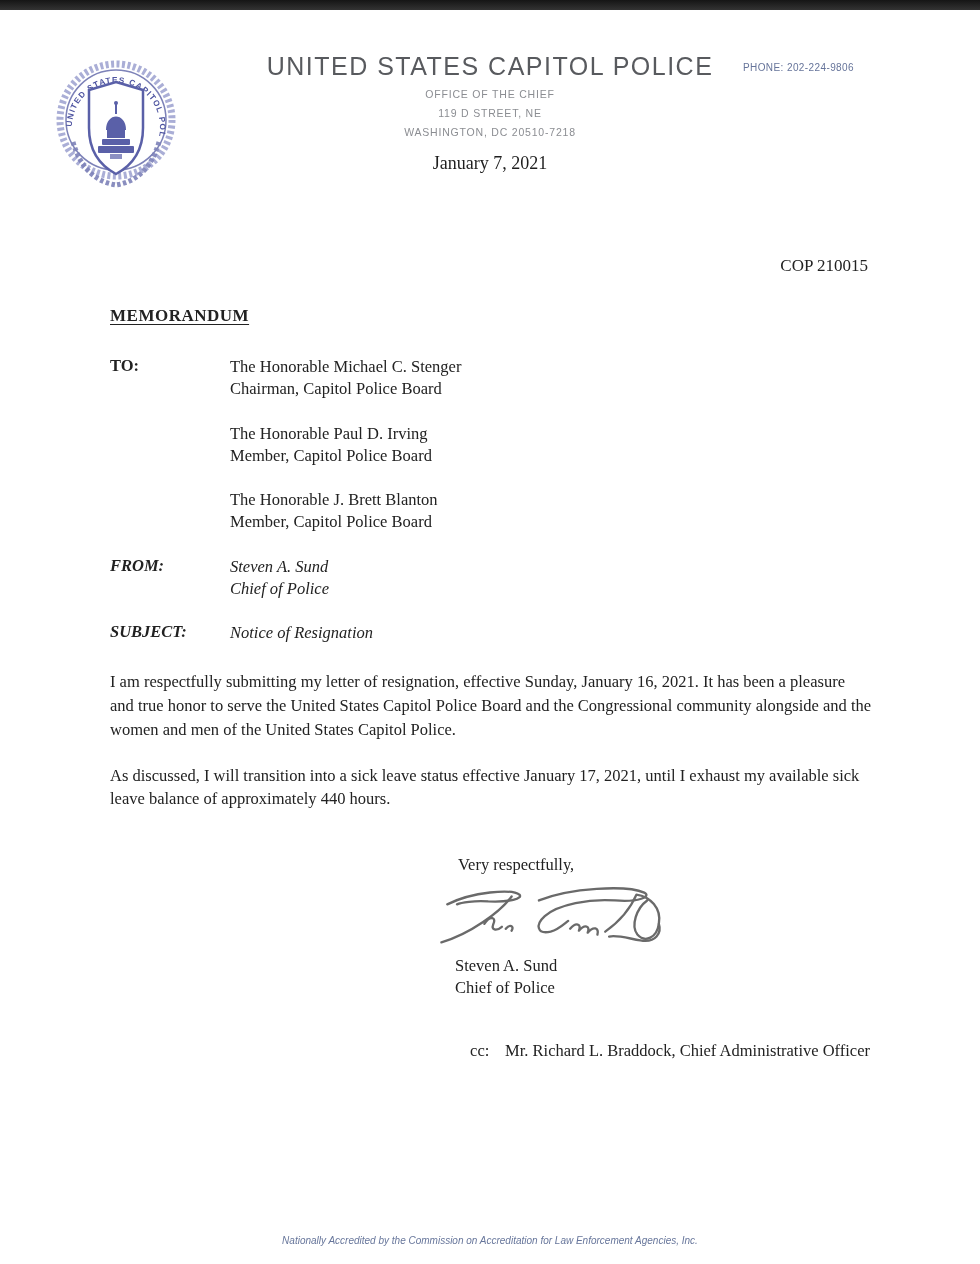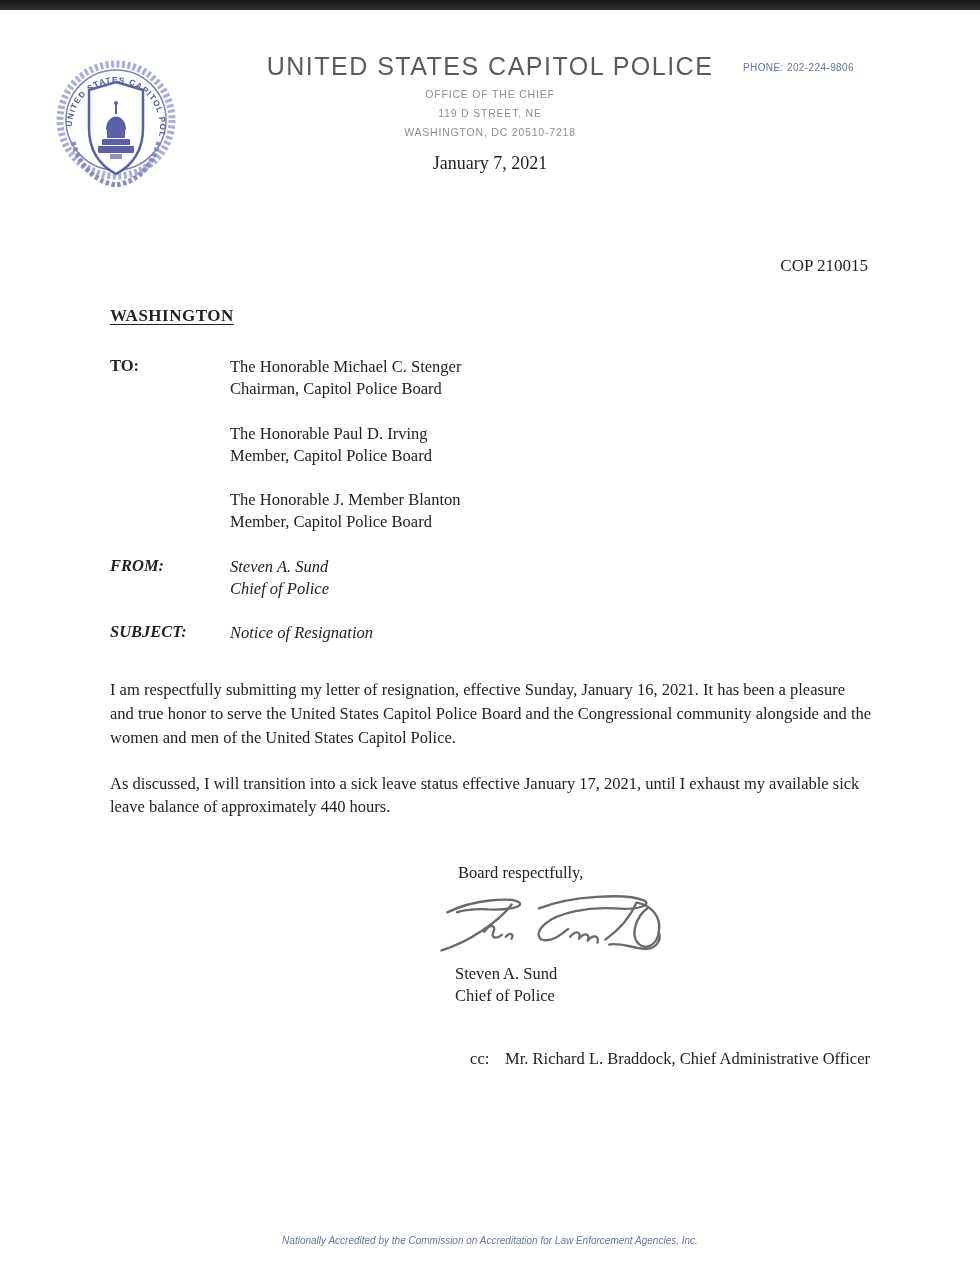--- a/index.html
+++ b/index.html
@@ -81,21 +81,21 @@
   .recipient { margin-bottom: 22px; }
   .recipient:last-child { margin-bottom: 0; }
   .meta-row + .meta-row { margin-top: 22px; font-style: italic; }
   .rec-line { display: block; }
   .body-par {
     margin: 22px 108px 0 110px;
     font-size: 16.5px;
     line-height: 1.44;
     text-align: left;
   }
-  .body-par.first { margin-top: 34px; }
+  .body-par.first { margin-top: 26px; }
   
   .closing-block { margin: 44px 0 0 455px; font-size: 16.5px; }
   .closing-line { margin-left: 3px; }
   .signature {
     width: 245px;
     height: 78px;
     margin: 4px 0 0 -22px;
     display: block;
   }
   .signer { line-height: 1.35; margin-top: -2px; }
@@ -160,37 +160,37 @@
       <div class="agency">UNITED STATES CAPITOL POLICE</div>
       <div class="lh-sub">OFFICE OF THE CHIEF</div>
       <div class="lh-sub">119 D STREET, NE</div>
       <div class="lh-sub">WASHINGTON, DC 20510-7218</div>
       <div class="lh-date">January 7, 2021</div>
     </div>
   </div>
 
   <div class="docnum">COP 210015</div>
 
-  <div class="memo-heading">WASHINGTON</div>
+  <div class="memo-heading">MEMORANDUM</div>
 
   <div class="meta">
 
     <div class="meta-row">
       <div class="meta-label">TO:</div>
       <div class="meta-value">
         <div class="recipient">
           <span class="rec-line">The Honorable Michael C. Stenger</span>
           <span class="rec-line">Chairman, Capitol Police Board</span>
         </div>
         <div class="recipient">
           <span class="rec-line">The Honorable Paul D. Irving</span>
           <span class="rec-line">Member, Capitol Police Board</span>
         </div>
         <div class="recipient">
-          <span class="rec-line">The Honorable J. Member Blanton</span>
+          <span class="rec-line">The Honorable J. Brett Blanton</span>
           <span class="rec-line">Member, Capitol Police Board</span>
         </div>
       </div>
     </div>
 
     <div class="meta-row">
       <div class="meta-label">FROM:</div>
       <div class="meta-value">
         <span class="rec-line">Steven A. Sund</span>
         <span class="rec-line">Chief of Police</span>
@@ -200,21 +200,21 @@
     <div class="meta-row">
       <div class="meta-label">SUBJECT:</div>
       <div class="meta-value">Notice of Resignation</div>
     </div>
   </div>
 
   <p class="body-par first">I am respectfully submitting my letter of resignation, effective Sunday, January 16, 2021. It has been a pleasure and true honor to serve the United States Capitol Police Board and the Congressional community alongside and the women and men of the United States Capitol Police.</p>
   <p class="body-par">As discussed, I will transition into a sick leave status effective January 17, 2021, until I exhaust my available sick leave balance of approximately 440 hours.</p>
 
   <div class="closing-block">
-    <div class="closing-line">Board respectfully,</div>
+    <div class="closing-line">Very respectfully,</div>
 
     <svg class="signature" viewBox="0 0 250 80" xmlns="http://www.w3.org/2000/svg">
       <g fill="none" stroke="#6a6a6a" stroke-width="2.4" stroke-linecap="round" stroke-linejoin="round">
 
         <path d="M14 26 C 40 13, 80 10, 88 16 C 92 20, 78 24, 56 23 C 42 22, 28 24, 24 26"></path>
         <path d="M80 18 C 68 34, 38 56, 8 65"></path>
         <path d="M52 46 C 58 37, 65 39, 61 47 C 59 52, 64 54, 70 49"></path>
         <path d="M74 51 C 78 46, 83 48, 80 53"></path>
 
         <path d="M108 22 C 140 9, 198 6, 216 14 C 224 18, 210 24, 186 22 C 160 20, 128 26, 114 38 C 104 47, 106 57, 120 54 C 128 52, 134 46, 138 43"></path>

